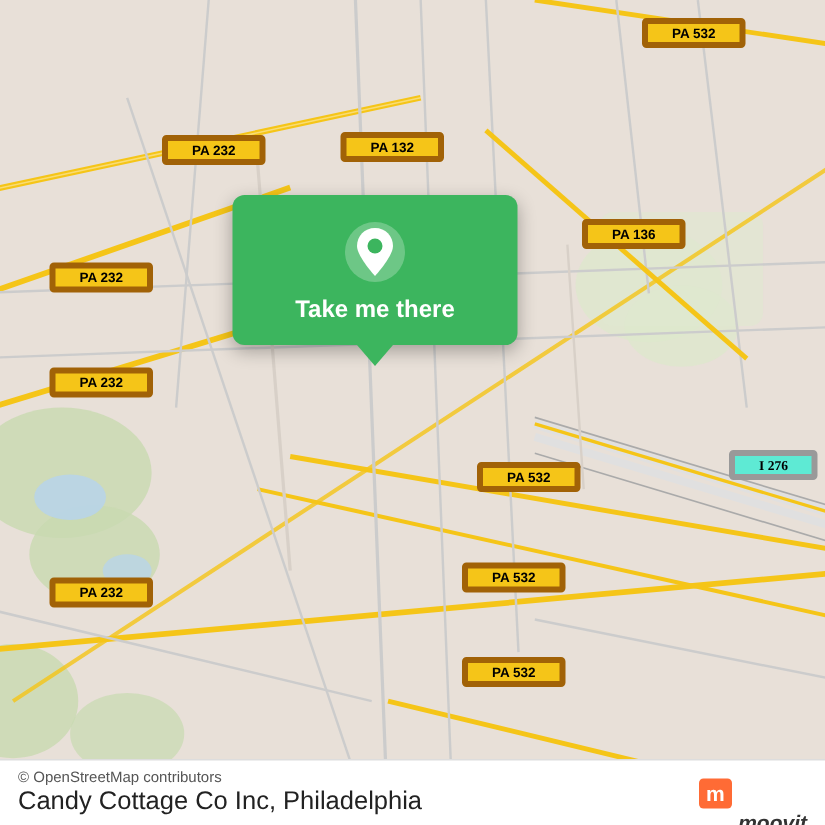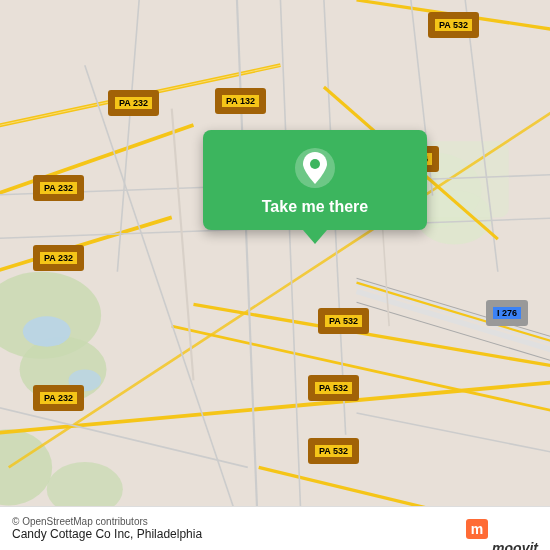--- a/index.html
+++ b/index.html
@@ -46,21 +46,21 @@
       display: flex;
       flex-direction: column;
     }
 
     #attribution {
       font-size: 10px;
       color: #555;
     }
 
     #location-name {
-      font-size: 12px;
+      font-size: 17px;
       font-weight: 500;
       color: #222;
     }
 
     #moovit-logo {
       display: flex;
       align-items: center;
       gap: 4px;
     }
 
@@ -79,29 +79,28 @@
       color: #333;
       font-style: italic;
       margin-top: 39px;
     }
 
     
     #popup-card {
       position: absolute;
       top: 130px;
       left: 155px;
-      width: 224px;
+      width: 190px;
       background: #3cb55e;
       border-radius: 8px;
       padding: 16px 12px 14px;
       display: flex;
       flex-direction: column;
       align-items: center;
       box-shadow: 0 4px 12px rgba(0,0,0,0.3);
-      margin-left: 48px;
     }
 
     #popup-card::after {
       content: '';
       position: absolute;
       bottom: -14px;
       left: 50%;
       transform: translateX(-50%);
       width: 0;
       height: 0;
@@ -121,26 +120,26 @@
       font-size: 16px;
       font-weight: 600;
       text-align: center;
       white-space: nowrap;
     }
 
     
     .road-badge {
       position: absolute;
       background: #f5c518;
-      border: 7px solid #a16207;
+      border: 4px solid #a16207;
       border-radius: 3px;
       font-size: 9px;
       font-weight: bold;
       color: #000;
-      padding: 1px 4px;
+      padding: 1px 16px;
       white-space: nowrap;
     }
   </style>
 </head>
 <body>
 
 <div id="map-container">
 
   <svg id="map-svg" viewBox="0 0 550 506" preserveAspectRatio="xMidYMid slice">
 
@@ -191,28 +190,28 @@
     <line x1="350" y1="380" x2="550" y2="420" stroke="#ccc" stroke-width="1.5"></line>
 
     <line x1="320" y1="80" x2="480" y2="220" stroke="#f5c518" stroke-width="3"></line>
 
     <line x1="180" y1="100" x2="200" y2="350" stroke="#d8d0c8" stroke-width="2"></line>
     <line x1="370" y1="150" x2="380" y2="300" stroke="#d8d0c8" stroke-width="1.5"></line>
   </svg>
 
   <div class="road-badge" style="top:12px; left:428px;">PA 532</div>
   <div class="road-badge" style="top:90px; left:108px;">PA 232</div>
-  <div class="road-badge" style="top:88px; left:215px;">PA 132</div>
+  <div class="road-badge" style="top:88px; left:227px;">PA 132</div>
   <div class="road-badge" style="top:146px; left:388px;">PA 136</div>
   <div class="road-badge" style="top:175px; left:33px;">PA 232</div>
   <div class="road-badge" style="top:245px; left:33px;">PA 232</div>
   <div class="road-badge" style="top:308px; left:318px;">PA 532</div>
   <div class="road-badge" style="top:375px; left:308px;">PA 532</div>
   <div class="road-badge" style="top:385px; left:33px;">PA 232</div>
-  <div class="road-badge" style="top:300px; left:486px; background:#3b82f6; border-color:#999;">I 276</div>
+  <div class="road-badge" style="top:300px; left:486px; background:#5eead4; border-color:#999;font-family:Liberation Serif, serif;">I 276</div>
   <div class="road-badge" style="top:438px; left:308px;">PA 532</div>
 
   <div id="popup-card">
 
     <svg id="pin-icon" viewBox="0 0 44 44">
       <circle cx="22" cy="22" r="20" fill="white" opacity="0.25"></circle>
 
       <path d="M22 6 C15 6 10 11.5 10 18 C10 25 22 38 22 38 C22 38 34 25 34 18 C34 11.5 29 6 22 6 Z" fill="white"></path>
       <circle cx="22" cy="18" r="5" fill="#3cb55e"></circle>
     </svg>

